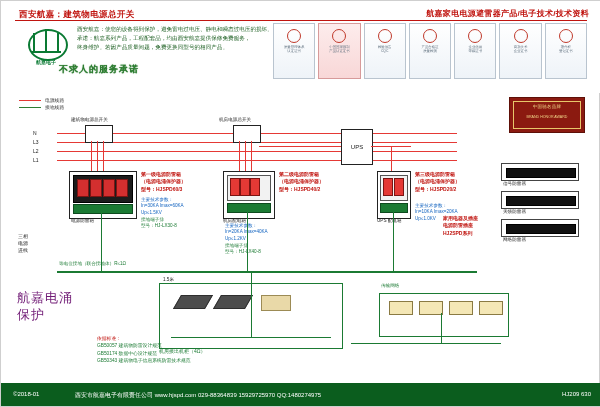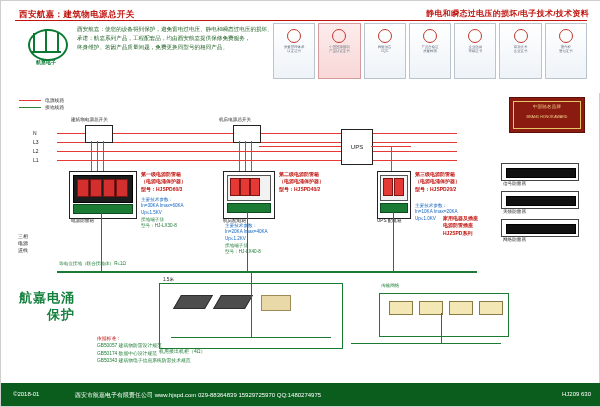--- a/index.html
+++ b/index.html
@@ -72,57 +72,58 @@
 
   
   .room{position:absolute;left:148px;top:178px;width:182px;height:64px;border:1px solid #1b7a33;background:#fff;}
   .rmlbl{position:absolute;left:148px;top:243px;font-size:5px;color:#1b7a33;}
   .desk{position:absolute;background:#4d4d4d;transform:skewX(-30deg);border:1px solid #2e2e2e;}
   .cab{position:absolute;background:#e9d9a8;border:1px solid #9c8b55;}
   .netbox{position:absolute;left:368px;top:188px;width:128px;height:42px;border:1px solid #1b7a33;background:#fff;}
   .netdev{position:absolute;background:#f4e7b6;border:1px solid #8a7a43;}
 
   
-  .brand{position:absolute;left:16px;top:288px;width:58px;font-size:13px;font-weight:bold;color:#15803d;line-height:17px;letter-spacing:1px;text-align:right;}
+  .brand{position:absolute;left:16px;top:288px;width:58px;font-size:13px;font-weight:normal;color:#701a75;line-height:17px;letter-spacing:1px;}
 
   
   .std{position:absolute;left:96px;top:334px;font-size:4.8px;color:#1b7a33;line-height:7.4px;}
   .std .hd{color:#c0140f;}
 
   
   .ftr{position:absolute;left:0;bottom:0;width:600px;height:22px;background:#0b5d1e;color:#fff;}
   .ftr .l{position:absolute;left:12px;top:7px;font-size:6px;}
   .ftr .c{position:absolute;left:74px;top:7px;font-size:6px;}
   .ftr .r{position:absolute;right:10px;top:7px;font-size:6px;}
   .ftr-sep{position:absolute;left:0;bottom:22px;width:600px;height:1px;background:#0b5d1e;}
 </style>
 </head>
 <body>
 
 <div id="page">
 
   <div class="hdr">
     <div class="hdr-title">西安航嘉：建筑物电源总开关</div>
-    <div class="hdr-title2">静电和瞬态过电压的损坏/电子技术/技术资料</div>
+    <div class="hdr-title2">航嘉家电电源避雷器产品/电子技术/技术资料</div>
     <div class="hdr-rule"></div>
 
     <div class="logo">
       <div class="ring"></div>
       <div class="bar" style="left:14px;top:6px;width:2px;height:18px;"></div>
       <div class="bar" style="left:26px;top:2px;width:2px;height:22px;"></div>
       <div class="bar" style="left:38px;top:6px;width:2px;height:18px;"></div>
       <div class="bar" style="left:12px;top:24px;width:30px;height:2px;"></div>
       <div class="txt">航嘉电子</div>
     </div>
 
     <div class="pledge">
       <div class="ln">西安航嘉：使您的设备得到保护，避免雷电过电压、静电和瞬态过电压的损坏。</div>
       <div class="ln">承诺：航嘉系列产品，工程配套品，均由西安航嘉提供保修免费服务，</div>
       <div class="ln">终身维护。若因产品质量问题，免费更换同型号的相同产品。</div>
     </div>
+    <div class="slogan">不求人的服务承诺</div>
 
     <div class="certs">
       <div class="cert">
         <div class="seal"></div>
         <div>质量管理体系</div>
         <div>认证证书</div>
       </div>
       <div class="cert red">
         <div class="seal"></div>
         <div>中国国家强制</div>

